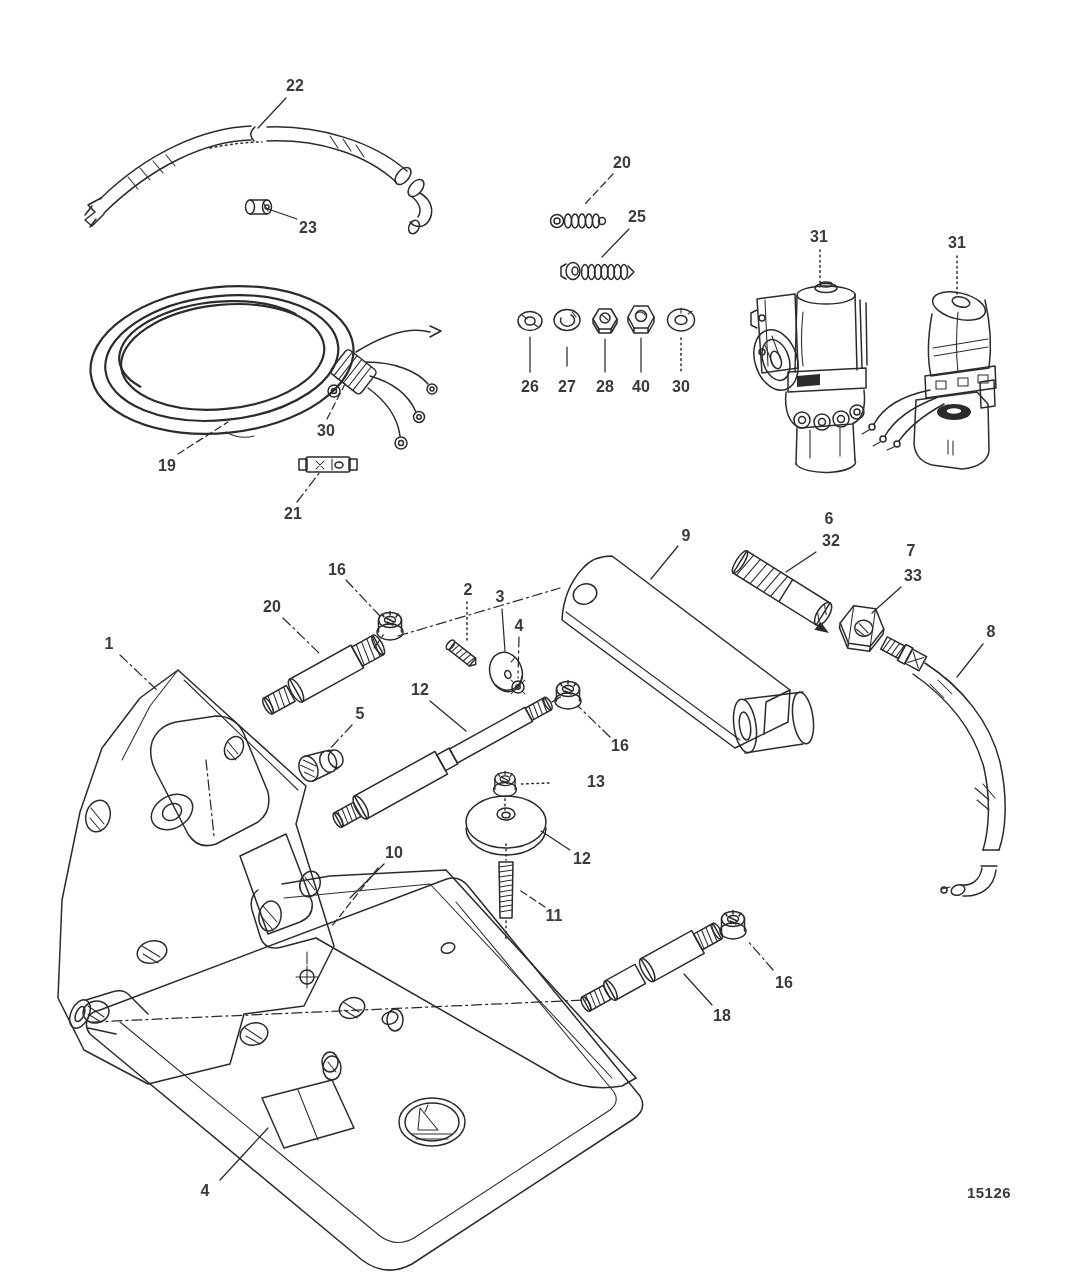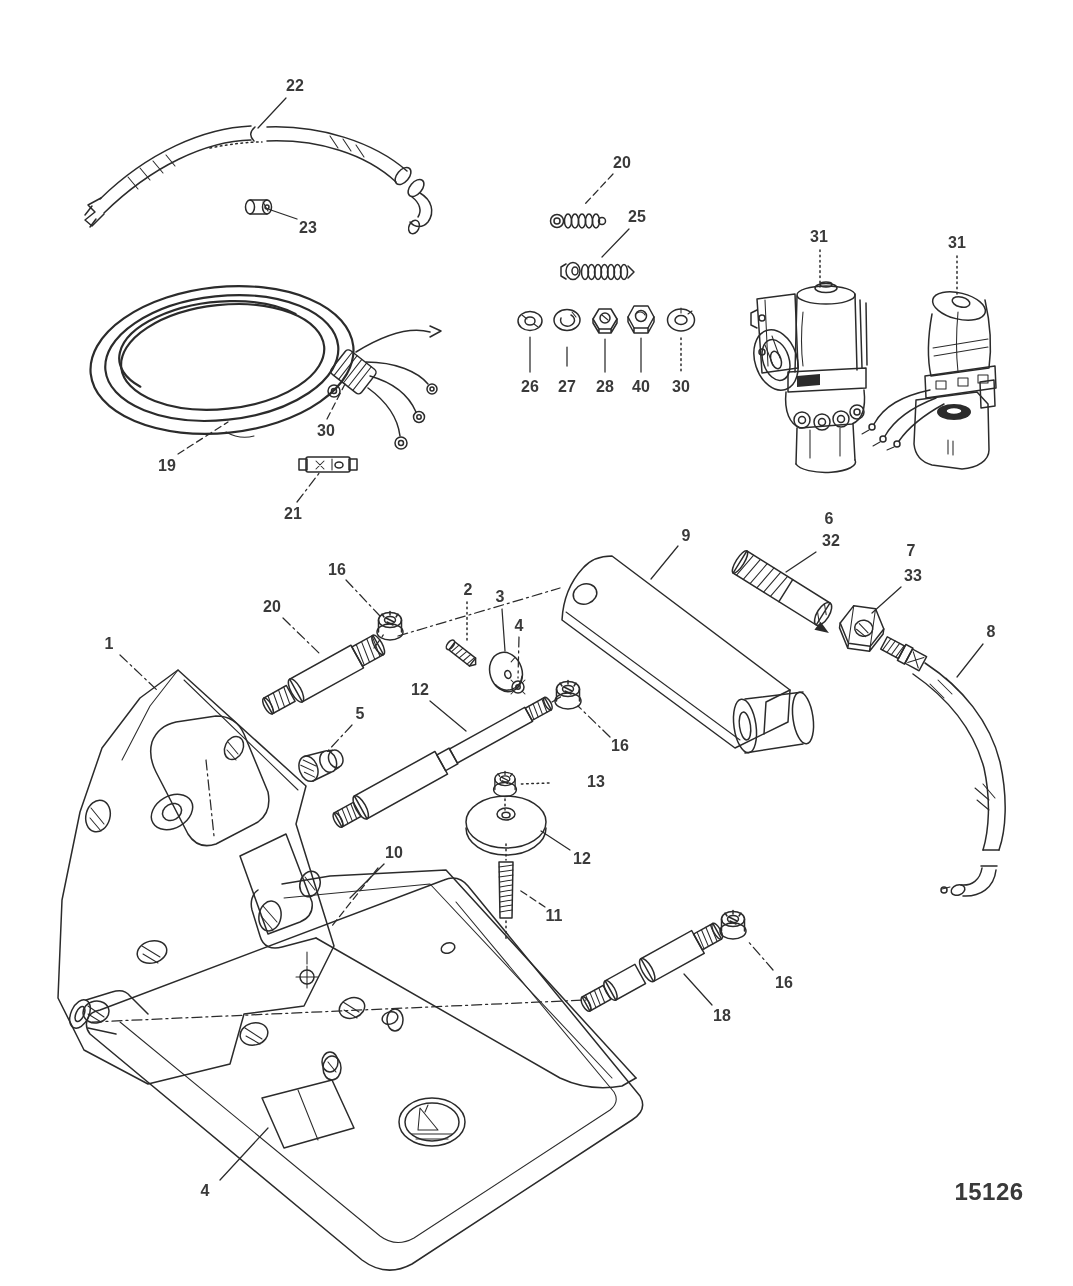--- a/index.html
+++ b/index.html
@@ -6,21 +6,21 @@
   body{
     width:1073px;height:1286px;position:relative;overflow:hidden;
     background:#ffffff;font-family:"Liberation Sans",sans-serif;
   }
   #fig{position:absolute;left:0;top:0;}
   .callout{
     position:absolute;transform:translate(-50%,-50%);
     font-weight:bold;font-size:16px;color:#3a3a3a;white-space:nowrap;
     user-select:none;
   }
-  .fignum{font-size:24px;letter-spacing:0.5px;}
+  .fignum{font-size:15px;letter-spacing:0.5px;}
   
   .ld{stroke-width:1.25;}
   .ldash{stroke-width:1.25;stroke-dasharray:7 4;}
   .ldd{stroke-width:1.25;stroke-dasharray:10 4 2 4;}
   .ldot{stroke-width:1.5;stroke-dasharray:1.6 3.6;}
   .thick{stroke-width:2.2;}
   .thin{stroke-width:1.05;}
 </style>
 </head>
 <body>

